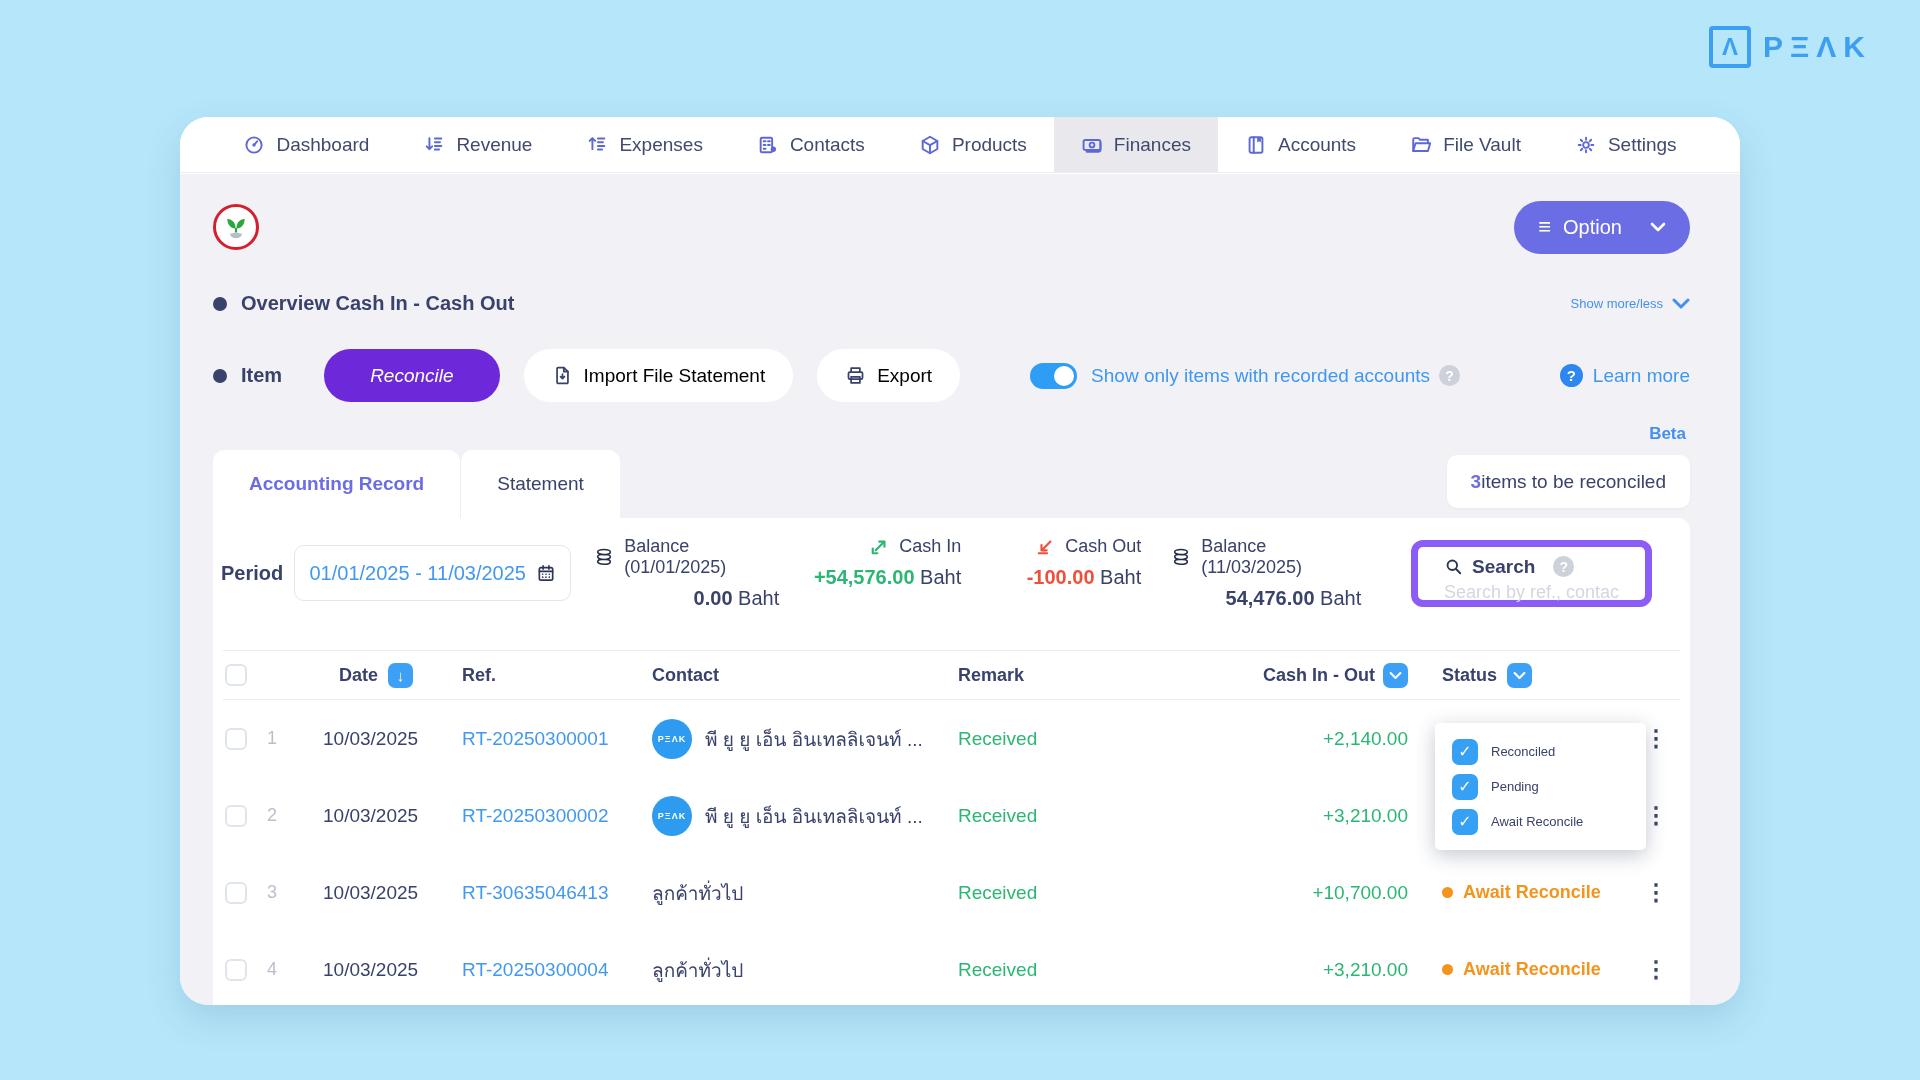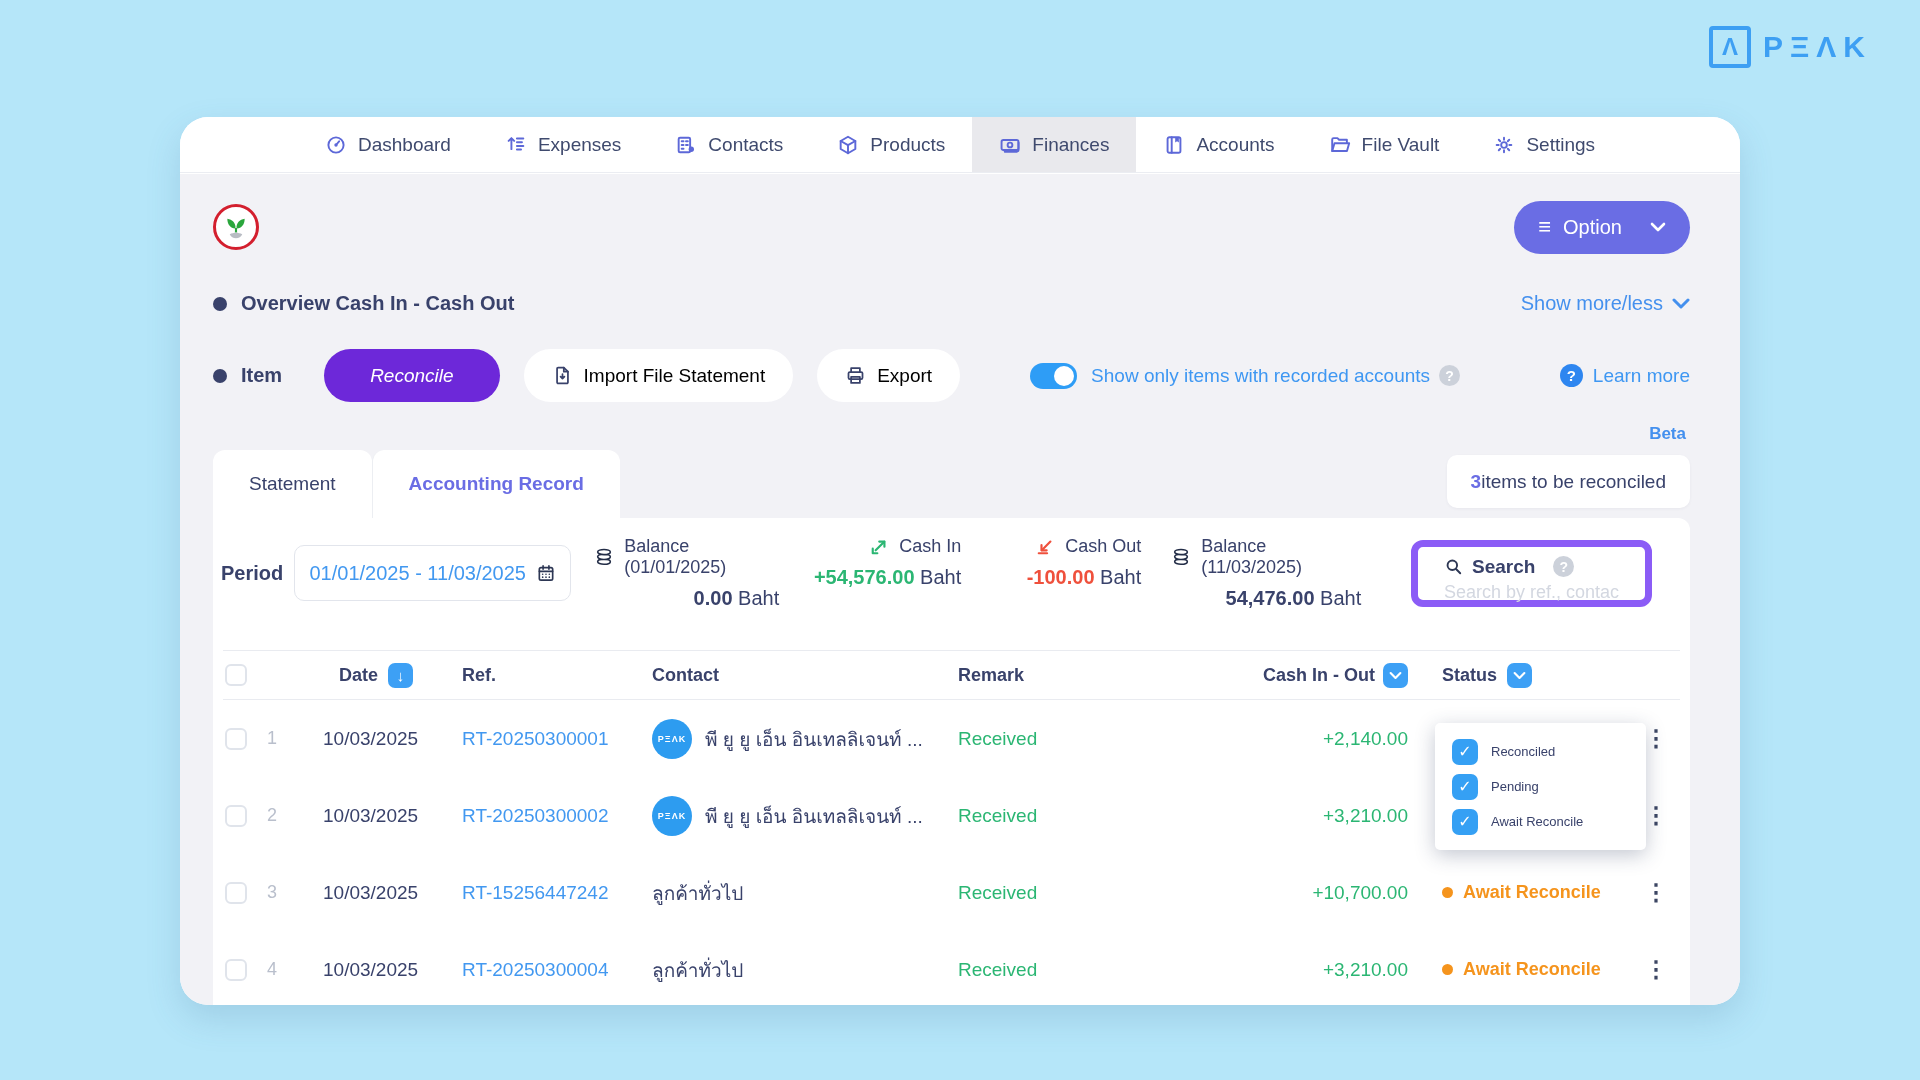--- a/index.html
+++ b/index.html
@@ -39,21 +39,21 @@
   .bank-badge svg { width:32px; height:32px; }
   .page-title { font-size:29px; font-weight:700; color:#39426b; margin-left:17px; }
   .option-btn { margin-left:auto; height:53px; padding:0 24px; border:none; border-radius:27px; background:#6a6de4; color:#fff; font-size:20px; display:flex; align-items:center; gap:12px; cursor:pointer; font-family:inherit; }
   .option-btn .bars { font-size:22px; font-weight:700; }
   .option-btn .chev { margin-left:16px; display:inline-flex; }
 
   
   .overview-row { display:flex; align-items:center; margin-top:36px; }
   .dot { width:14px; height:14px; border-radius:50%; background:#39426b; flex:0 0 auto; }
   .sec-title { font-size:20px; font-weight:700; margin-left:14px; }
-  .show-more { margin-left:auto; display:flex; align-items:center; gap:9px; color:#4490ee; font-size:20px; cursor:pointer; }
+  .show-more { margin-left:auto; display:flex; align-items:center; gap:9px; color:#4490ee; font-size:13px; cursor:pointer; }
 
   
   .item-row { display:flex; align-items:center; margin-top:34px; height:53px; }
   .pill { height:53px; border:none; border-radius:27px; font-size:19px; display:flex; align-items:center; gap:11px; cursor:pointer; font-family:inherit; }
   .pill.primary { background:#6d28d9; color:#fff; padding:0 46px; margin-left:42px;font-style:italic; }
   .pill.light { background:#fff; color:#000000; padding:0 28px; margin-left:24px; }
   .pill .picon { width:21px; height:21px; display:inline-flex; color:#39426b; }
   .toggle { margin-left:70px; width:47px; height:26px; border-radius:13px; background:#2e9df6; position:relative; cursor:pointer; flex:0 0 auto; }
   .toggle .knob { position:absolute; top:3px; right:3px; width:20px; height:20px; border-radius:50%; background:#fff; }
   .toggle-label { color:#3e97f2; font-size:19px; margin-left:14px; }
@@ -146,20 +146,29 @@
             <path d="M12 12l3.4-4"></path>
             <circle cx="12" cy="12" r="0.8" fill="currentColor"></circle>
           </svg>
         </span>
     <span class="nlabel">Dashboard</span>
   </div>
       <div class="nav-item">
     <span class="nicon">
           <svg viewBox="0 0 24 24" fill="none" stroke="currentColor" stroke-width="2.1" stroke-linecap="round" stroke-linejoin="round">
             <path d="M13 5h7M13 9h5.5M13 13h7M13 17h4.5"></path>
+            <path d="M7 4.5v12m0 0-3-3m3 3 3-3"></path>
+          </svg>
+        </span>
+    <span class="nlabel">Revenue</span>
+  </div>
+      <div class="nav-item">
+    <span class="nicon">
+          <svg viewBox="0 0 24 24" fill="none" stroke="currentColor" stroke-width="2.1" stroke-linecap="round" stroke-linejoin="round">
+            <path d="M13 5h7M13 9h5.5M13 13h7M13 17h4.5"></path>
             <path d="M7 16.5v-12m0 0-3 3m3-3 3 3"></path>
           </svg>
         </span>
     <span class="nlabel">Expenses</span>
   </div>
       <div class="nav-item">
     <span class="nicon">
           <svg viewBox="0 0 24 24" fill="none" stroke="currentColor" stroke-width="2.1" stroke-linecap="round" stroke-linejoin="round">
             <rect x="4" y="4" width="12.5" height="16" rx="1.5"></rect>
             <path d="M7.3 8h2M12 8h2M7.3 12h2M12 12h2M7.3 16h2"></path>
@@ -282,22 +291,22 @@
       <span class="toggle-label">Show only items with recorded accounts</span>
       <span class="q-badge">?</span>
       <span class="learn-more">
         <span class="q-badge blue">?</span>
         <span>Learn more</span>
       </span>
     </div>
 
     <div class="tabs-row">
       <span class="beta">Beta</span>
+      <div class="tab active">Accounting Record</div>
       <div class="tab">Statement</div>
-      <div class="tab active">Accounting Record</div>
       <div class="reconcile-banner">
         <b>3</b>
           <span> items to be reconciled</span>
       </div>
     </div>
 
     <div class="panel">
 
       <div class="period-row">
         <span class="period-label">Period</span>
@@ -455,21 +464,21 @@
       
     </span>
     <span class="col-kebab"><button class="kebab">⋮</button></span>
   </div>
             <div class="trow">
     <span class="col-cb">
                 <span class="cbx"></span>
               </span>
     <span class="col-idx r-idx">3</span>
     <span class="col-date r-date">10/03/2025</span>
-    <span class="col-ref r-ref">RT-15256447242</span>
+    <span class="col-ref r-ref">RT-30635046413</span>
     <span class="col-contact">
 
       <span class="r-contact">ลูกค้าทั่วไป</span>
     </span>
     <span class="col-remark remark-green r-remark">Received</span>
     <span class="col-cash cash-green r-amount">+10,700.00</span>
     <span class="col-sp"></span>
     <span class="col-status">
       <span class="status-dot"></span>
       <span class="status-text r-status">Await Reconcile</span>

